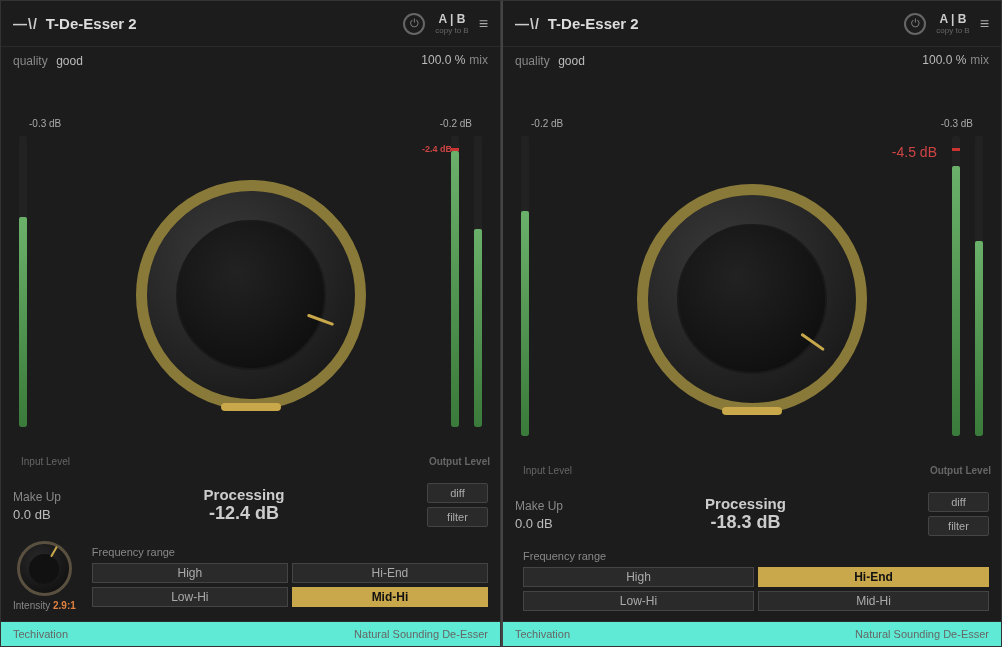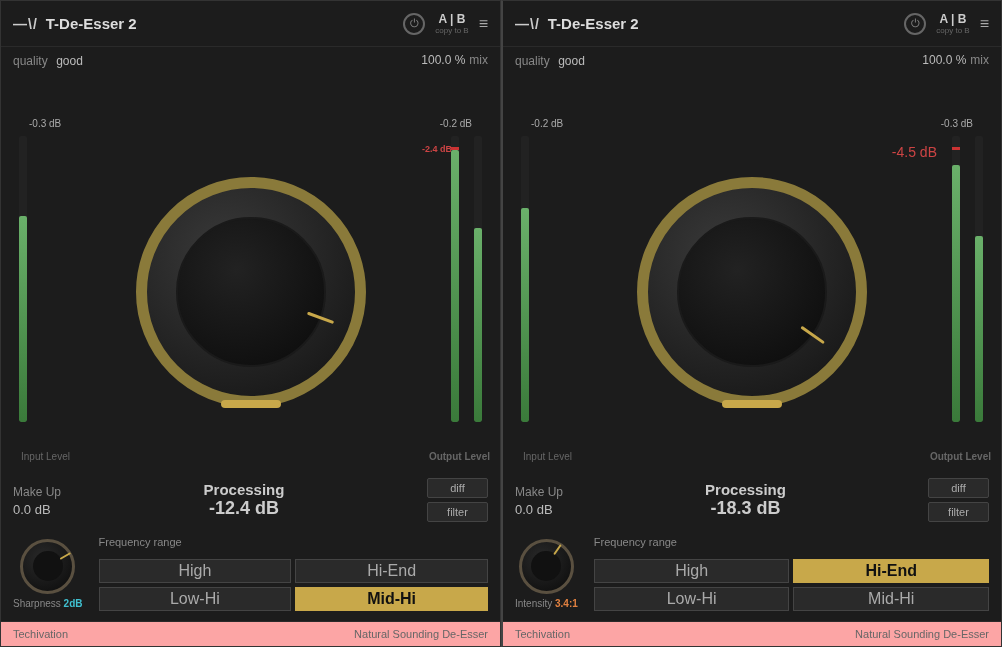--- a/index.html
+++ b/index.html
@@ -209,50 +209,50 @@
     }
 
     
     .freq-range-container {
       flex: 1;
       margin-left: 8px;
     }
     .freq-range-label {
       color: #888;
       font-size: 11px;
-      margin-bottom: 11px;
+      margin-bottom: 5px;
     }
     .freq-buttons {
       display: grid;
       grid-template-columns: 1fr 1fr;
       gap: 4px;
     }
     .freq-btn {
       background: #2a2a2a;
       border: 1px solid #444;
       color: #aaa;
-      font-size: 16px;
+      font-size: 12px;
       padding: 2px 8px;
       cursor: pointer;
       border-radius: 0;
       text-align: center;
     }
     .freq-btn.active {
       background: #c8a84a;
       color: #111;
       border-color: #c8a84a;
       font-weight: bold;
     }
 
     
     .footer {
       display: flex;
       justify-content: space-between;
       padding: 6px 12px;
-      background: #fca5a5;
+      background: #5eead4;
       border-top: 1px solid #2a2a2a;
     }
     .footer-left {
       color: #666;
       font-size: 11px;
     }
     .footer-right {
       color: #666;
       font-size: 11px;
     }
@@ -336,28 +336,28 @@
         <div class="processing-value">-12.4 dB</div>
       </div>
       <div class="diff-filter-buttons">
         <button class="small-btn">diff</button>
         <button class="small-btn">filter</button>
       </div>
     </div>
 
     <div class="bottom-controls">
 
-
       <div class="small-knob-container">
         <div class="small-knob" style="position:relative;">
           <div class="small-knob-inner"></div>
-          <div style="position:absolute;width:12px;height:2px;background:#c8a84a;border-radius:1px;transform:rotate(-30deg) translateX(14px);transform-origin:left center;left:50%;top:50%;margin-top:-1px;"></div>
-        </div>
-        <span class="small-knob-label">Sharpness <span style="color:#40c0d0;font-weight:bold;">2dB</span></span>
-      </div>
+          <div style="position:absolute;width:12px;height:2px;background:#c8a84a;border-radius:1px;transform:rotate(-60deg) translateX(14px);transform-origin:left center;left:50%;top:50%;margin-top:-1px;"></div>
+        </div>
+        <span class="small-knob-label">Intensity <span style="color:#e08040;font-weight:bold;">2.9:1</span></span>
+      </div>
+
 
       <div class="freq-range-container">
         <div class="freq-range-label">Frequency range</div>
         <div class="freq-buttons">
           <button class="freq-btn">High</button>
             <button class="freq-btn">Hi-End</button>
             <button class="freq-btn">Low-Hi</button>
             <button class="freq-btn active">Mid-Hi</button>
         </div>
       </div>
@@ -443,27 +443,20 @@
         <div class="processing-value">-18.3 dB</div>
       </div>
       <div class="diff-filter-buttons">
         <button class="small-btn">diff</button>
         <button class="small-btn">filter</button>
       </div>
     </div>
 
     <div class="bottom-controls">
 
-      <div class="small-knob-container">
-        <div class="small-knob" style="position:relative;">
-          <div class="small-knob-inner"></div>
-          <div style="position:absolute;width:12px;height:2px;background:#c8a84a;border-radius:1px;transform:rotate(-55deg) translateX(14px);transform-origin:left center;left:50%;top:50%;margin-top:-1px;"></div>
-        </div>
-        <span class="small-knob-label">Intensity <span style="color:#e08040;font-weight:bold;">3.4:1</span></span>
-      </div>
 
 
       <div class="freq-range-container">
         <div class="freq-range-label">Frequency range</div>
         <div class="freq-buttons">
           <button class="freq-btn">High</button>
             <button class="freq-btn active">Hi-End</button>
             <button class="freq-btn">Low-Hi</button>
             <button class="freq-btn">Mid-Hi</button>
         </div>

